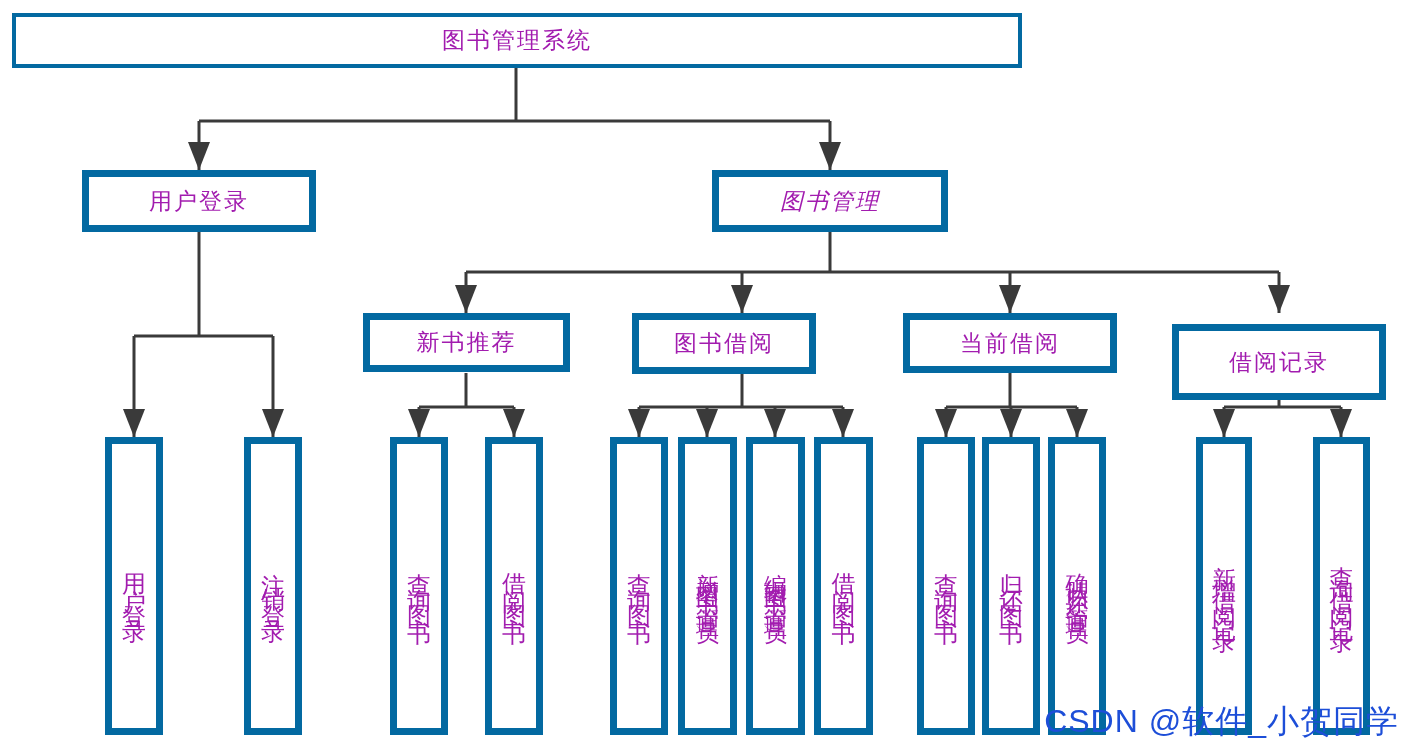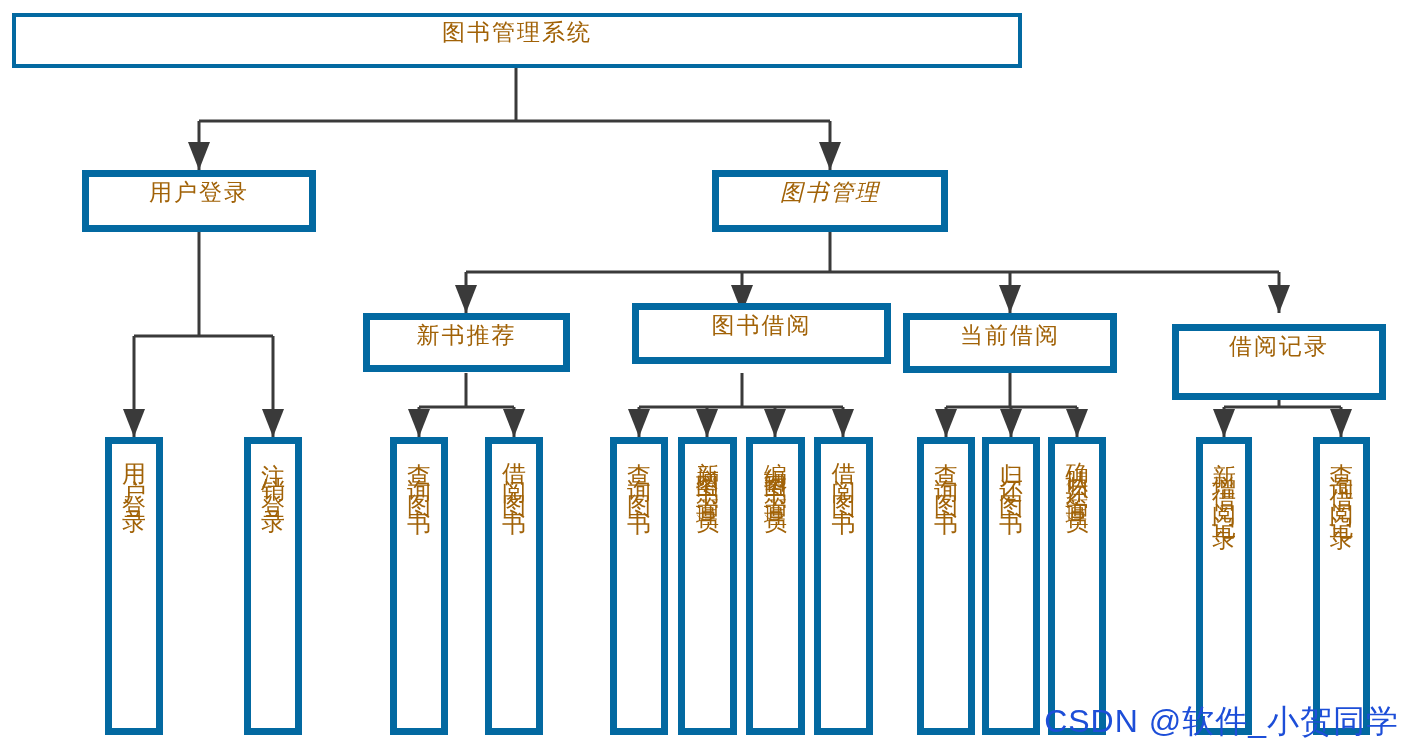--- a/index.html
+++ b/index.html
@@ -15,22 +15,23 @@
     position: absolute;
     left: 0; top: 0;
     width: 1405px; height: 747px;
     z-index: 1;
   }
   .box {
     position: absolute;
     box-sizing: border-box;
     border: 7px solid #0369a1;
     background: #ffffff;
-    color: #a16207;
+    color: #a21caf;
     display: flex;
+    align-items: center;
     justify-content: center;
     z-index: 2;
     font-size: 23px;
     letter-spacing: 2px;
   }
   .box.root { border-width: 4px; }
   .vlabel {
     writing-mode: vertical-rl;
     text-orientation: mixed;
     font-size: 24px;
@@ -97,21 +98,21 @@
   <div class="box" style="left:82px; top:170px; width:234px; height:62px;">
     <span>用户登录</span>
   </div>
   <div class="box" style="left:712px; top:170px; width:236px; height:62px;font-style:italic;">
     <span>图书管理</span>
   </div>
 
   <div class="box" style="left:363px; top:313px; width:207px; height:59px;">
     <span>新书推荐</span>
   </div>
-  <div class="box" style="left:632px; top:303px; width:259px; height:61px;">
+  <div class="box" style="left:632px; top:313px; width:184px; height:61px;">
     <span>图书借阅</span>
   </div>
   <div class="box" style="left:903px; top:313px; width:214px; height:60px;">
     <span>当前借阅</span>
   </div>
   <div class="box" style="left:1172px; top:324px; width:214px; height:76px;">
     <span>借阅记录</span>
   </div>
 
   <div class="box" style="left:105px; top:437px; width:58px; height:298px;">

